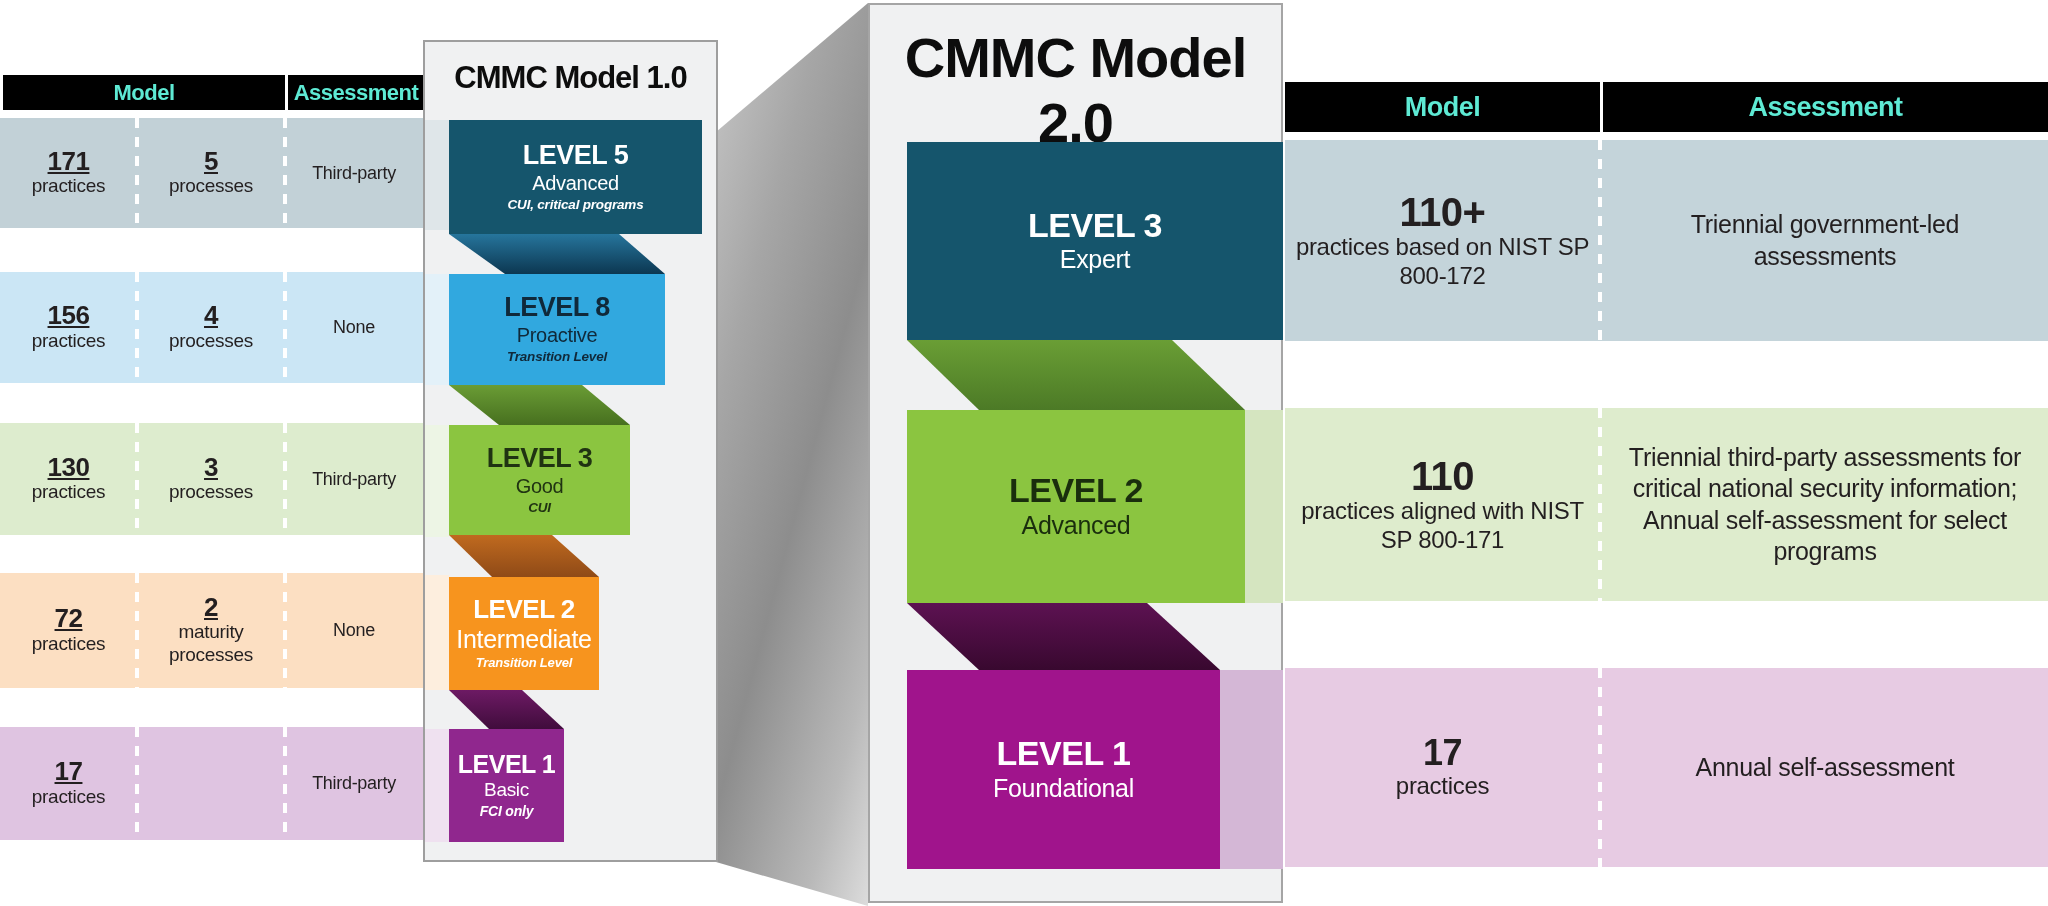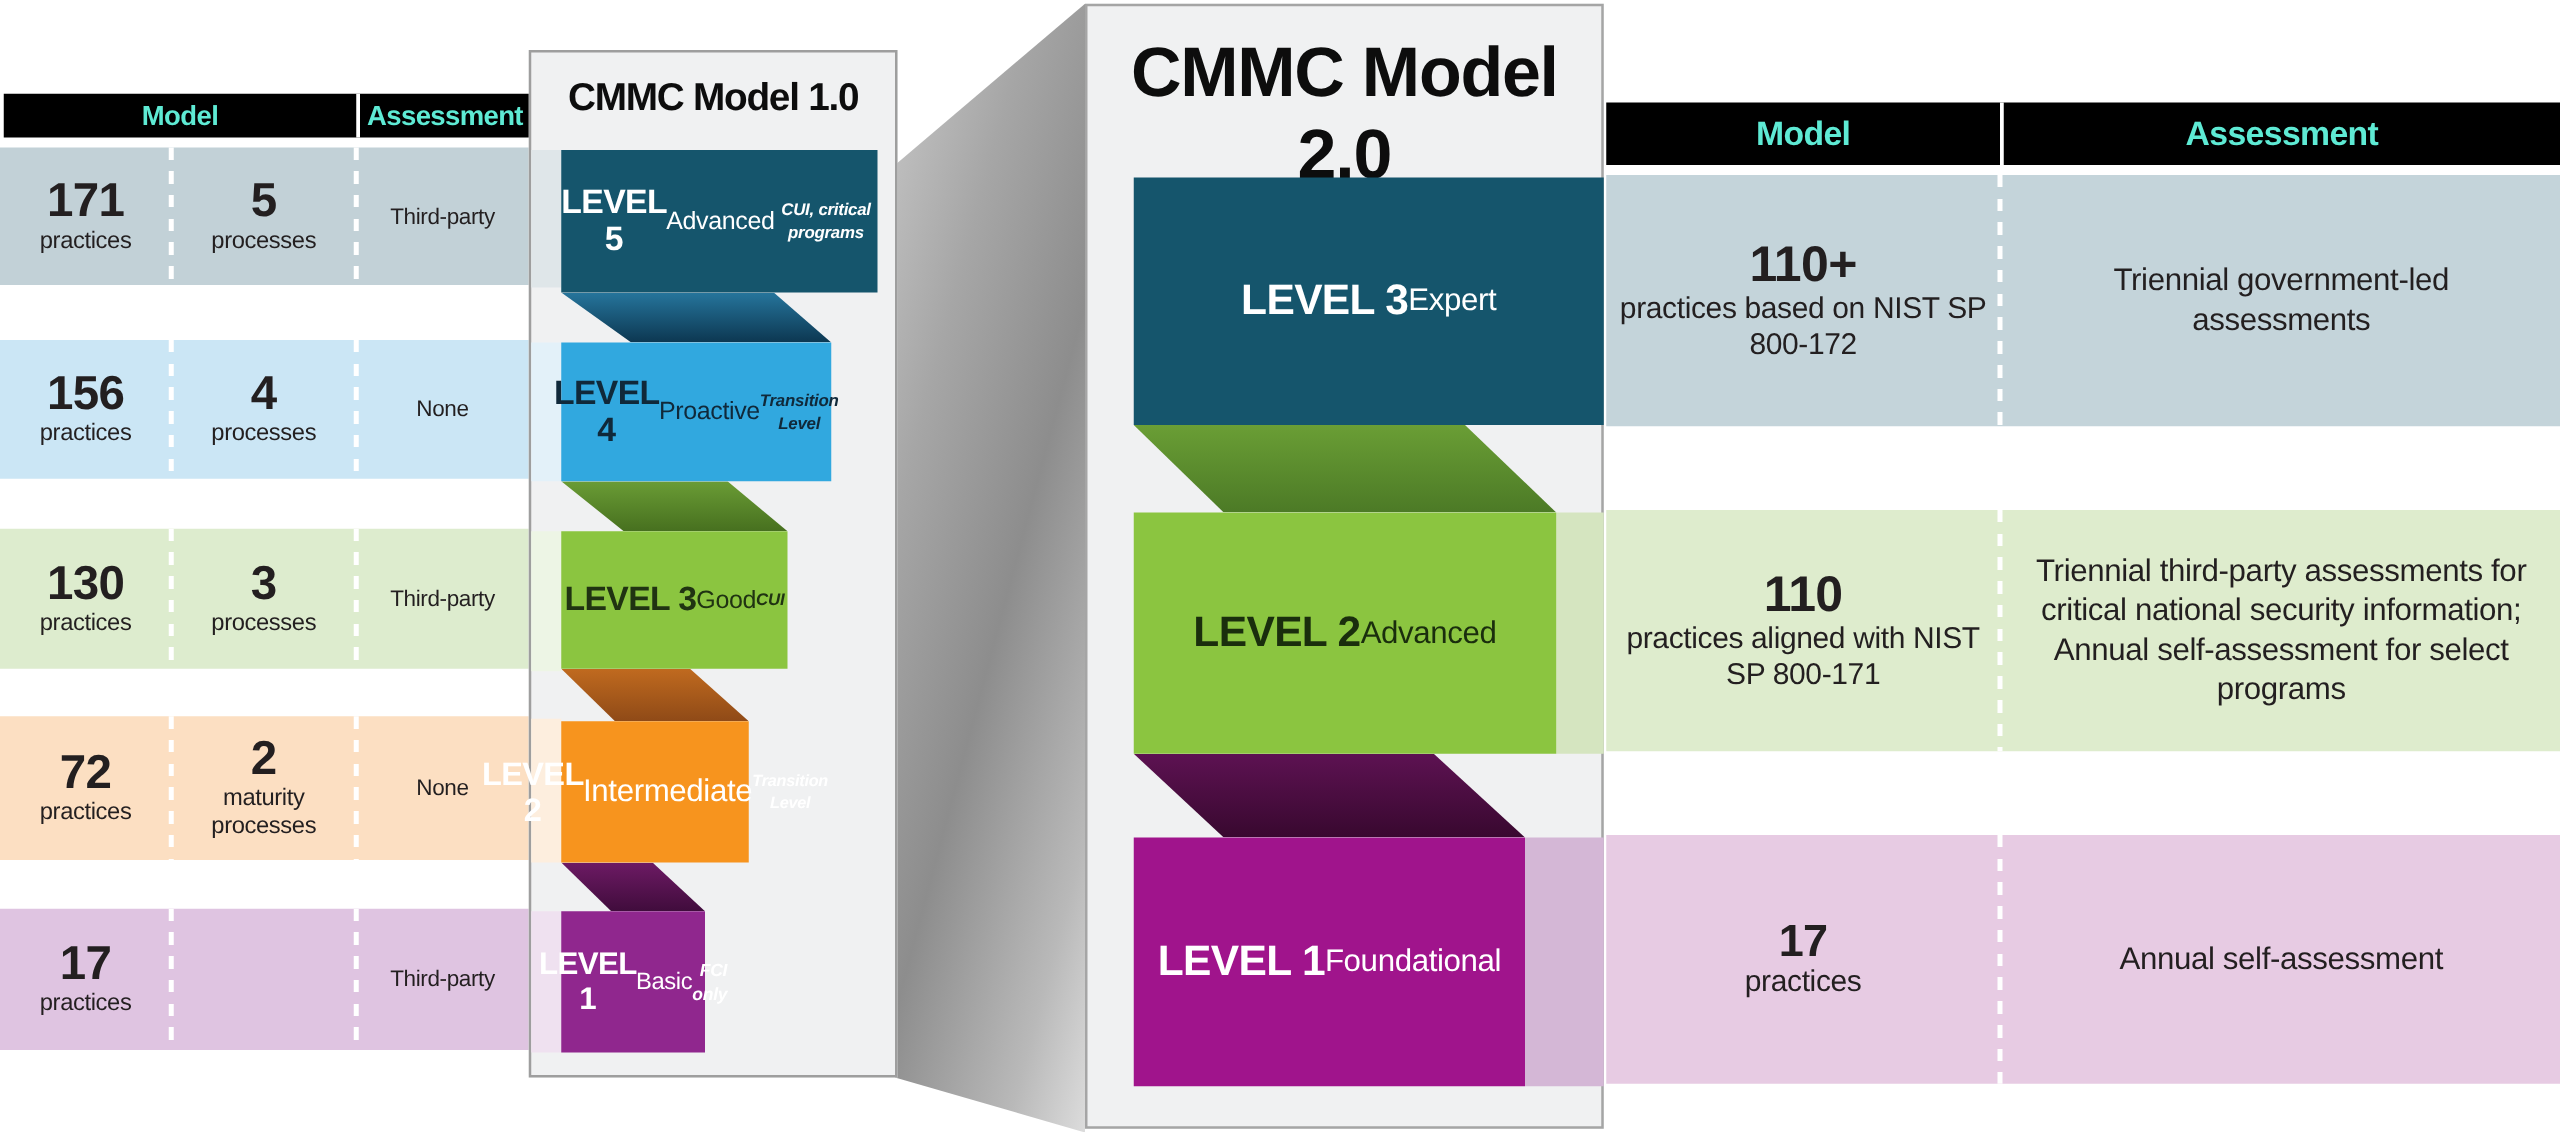--- a/index.html
+++ b/index.html
@@ -11,30 +11,30 @@
   
   .hdr-bar{position:absolute;background:#000;display:flex;}
   .hdr-label{color:#5eead4;font-weight:700;letter-spacing:-.5px;display:flex;align-items:center;justify-content:center;position:absolute;top:0;bottom:0;}
   .hdr-divider{position:absolute;top:0;bottom:0;width:3px;background:#fff;}
   .trow{position:absolute;}
   .cell{position:absolute;top:0;bottom:0;display:flex;flex-direction:column;align-items:center;justify-content:center;text-align:center;}
   .num{font-weight:700;letter-spacing:-.5px;line-height:1.05;}
   .lbl{letter-spacing:-.3px;line-height:1.2;}
   .vdash{position:absolute;top:0;bottom:0;width:4px;
     background:repeating-linear-gradient(to bottom,#ffffff 0 10px,rgba(255,255,255,0) 10px 19px);}
-  .left-num{font-size:38px;}
+  .left-num{font-size:26px;text-decoration:underline;}
   .left-lbl{font-size:19px;max-width:118px;}
   .left-assess{font-size:18px;letter-spacing:-.3px;}
   .right-num{font-size:40px;}
   .right-lbl{font-size:24px;max-width:300px;}
   .right-assess{font-size:25px;letter-spacing:-.3px;max-width:412px;line-height:1.25;}
   
   .panel{position:absolute;background:#f0f1f2;border:2px solid #9e9e9e;box-sizing:border-box;}
   .panel-title{position:absolute;left:0;right:0;text-align:center;font-weight:700;letter-spacing:-1px;color:#0d0d0d;}
-  .lvl{position:absolute;display:flex;flex-direction:row;align-items:center;justify-content:center;text-align:center;}
+  .lvl{position:absolute;display:flex;flex-direction:column;align-items:center;justify-content:center;text-align:center;}
   .lvl .name{font-weight:700;letter-spacing:-.5px;line-height:1.1;}
   .lvl .sub{line-height:1.25;letter-spacing:-.3px;}
   .lvl .note{font-style:italic;font-weight:700;line-height:1.3;letter-spacing:-.2px;}
   .fold{position:absolute;}
   .white-text{color:#ffffff;}
   .strip{position:absolute;}
   
   .spine{position:absolute;left:716px;top:0;width:152px;height:906px;
     background:linear-gradient(105deg,#c8c8c8 0%,#a6a6a6 28%,#8d8d8d 55%,#b9b9b9 84%,#dcdcdc 100%);
     clip-path:polygon(0px 132px,152px 3px,152px 906px,0px 862px);}
@@ -142,21 +142,21 @@
     <div class="fold" style="left:24px;top:343px;width:181px;height:40px;background:linear-gradient(180deg,#6a9c35,#47701f);clip-path:polygon(0 0,133px 0,181px 40px,50px 40px);"></div>
     <div class="fold" style="left:24px;top:493px;width:150px;height:42px;background:linear-gradient(180deg,#c06a1f,#8f4a17);clip-path:polygon(0 0,103px 0,150px 42px,43px 42px);"></div>
     <div class="fold" style="left:24px;top:648px;width:115px;height:39px;background:linear-gradient(180deg,#6d1a64,#400c3c);clip-path:polygon(0 0,73px 0,115px 39px,40px 39px);"></div>
 
     <div class="lvl white-text" style="left:24px;top:78px;width:253px;height:114px;background:#15556c;">
       <div class="name" style="font-size:27px;">LEVEL 5</div>
       <div class="sub" style="font-size:20px;">Advanced</div>
       <div class="note" style="font-size:13.5px;">CUI, critical programs</div>
     </div>
     <div class="lvl" style="left:24px;top:232px;width:216px;height:111px;background:#31a8df;color:#10293a;">
-      <div class="name" style="font-size:27px;">LEVEL 4</div>
+      <div class="name" style="font-size:27px;">LEVEL 8</div>
       <div class="sub" style="font-size:20px;">Proactive</div>
       <div class="note" style="font-size:13.5px;">Transition Level</div>
     </div>
     <div class="lvl" style="left:24px;top:383px;width:181px;height:110px;background:#8bc540;color:#203312;">
       <div class="name" style="font-size:27px;">LEVEL 3</div>
       <div class="sub" style="font-size:20px;">Good</div>
       <div class="note" style="font-size:13.5px;">CUI</div>
     </div>
     <div class="lvl white-text" style="left:24px;top:535px;width:150px;height:113px;background:#f7941e;">
       <div class="name" style="font-size:26px;">LEVEL 2</div>

